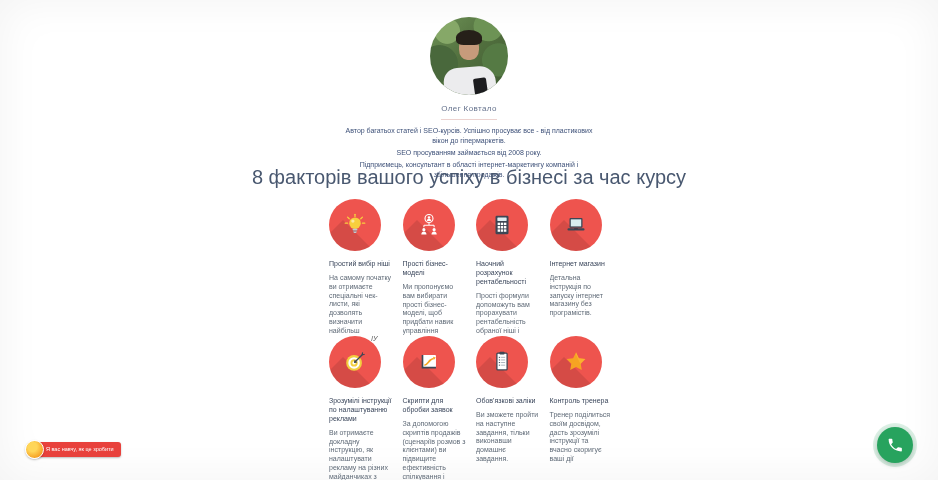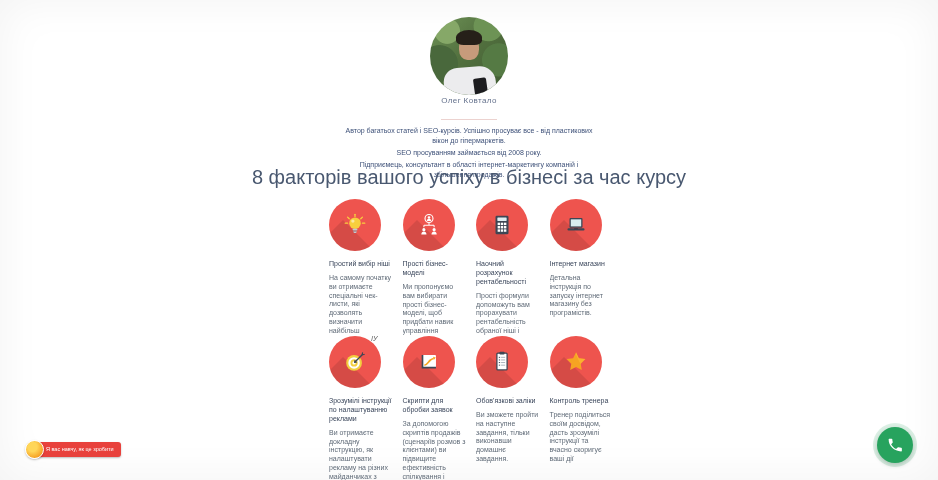--- a/index.html
+++ b/index.html
@@ -17,21 +17,21 @@
       radial-gradient(circle at 75% 12%, #6d9355 0 16%, transparent 17%),
       radial-gradient(circle at 88% 55%, #557a44 0 20%, transparent 21%),
       radial-gradient(circle at 12% 60%, #49683c 0 22%, transparent 23%),
       linear-gradient(135deg,#6f9458 0%,#53713f 45%,#3e5a31 100%);
   }
   .av-hair{position:absolute;top:13px;left:26px;width:26px;height:15px;background:#262019;border-radius:50% 50% 30% 30%;}
   .av-head{position:absolute;top:18px;left:29px;width:20px;height:25px;background:#c69b7b;border-radius:46% 46% 42% 42%;}
   .av-body{position:absolute;bottom:-8px;left:14px;width:52px;height:36px;background:#ececee;border-radius:14px 16px 0 0;transform:rotate(-4deg);}
   .av-print{position:absolute;bottom:0px;left:44px;width:13px;height:17px;background:#1c1c1f;border-radius:2px;transform:rotate(-8deg);}
   
-  .profile-name{position:absolute;top:96px;left:0;right:0;text-align:center;font-size:8px;color:#64718c;letter-spacing:.4px;}
+  .profile-name{position:absolute;top:104px;left:0;right:0;text-align:center;font-size:8px;color:#64718c;letter-spacing:.4px;}
   .name-divider{position:absolute;top:119px;left:441px;width:56px;border-top:1px solid #ecd2cf;}
   .bio{position:absolute;top:126px;left:344px;width:250px;text-align:center;font-size:7px;line-height:1.42;color:#3d5078;}
   .bio p{margin:0 0 2px;}
   .heading{position:absolute;top:166px;left:0;right:0;text-align:center;font-size:20px;font-weight:400;color:#495870;}
   
   .features{position:absolute;left:329px;top:199px;width:284px;display:grid;grid-template-columns:repeat(4,1fr);column-gap:10px;}
   .feature{width:63px;}
   .row1{height:137px;overflow:hidden;}
   .icon-circle{position:relative;width:52px;height:52px;border-radius:50%;background:#ee544e;overflow:hidden;margin:0 0 9px;}
   .icon-circle::before{content:"";position:absolute;width:76px;height:34px;left:14px;top:21px;background:rgba(0,0,0,.10);transform:rotate(45deg);transform-origin:0 0;}

